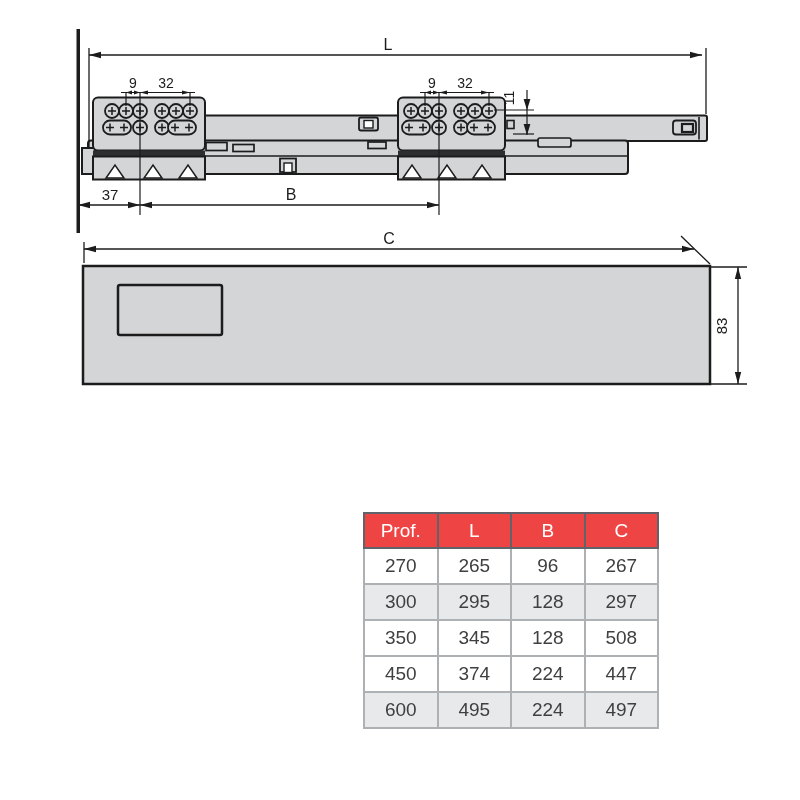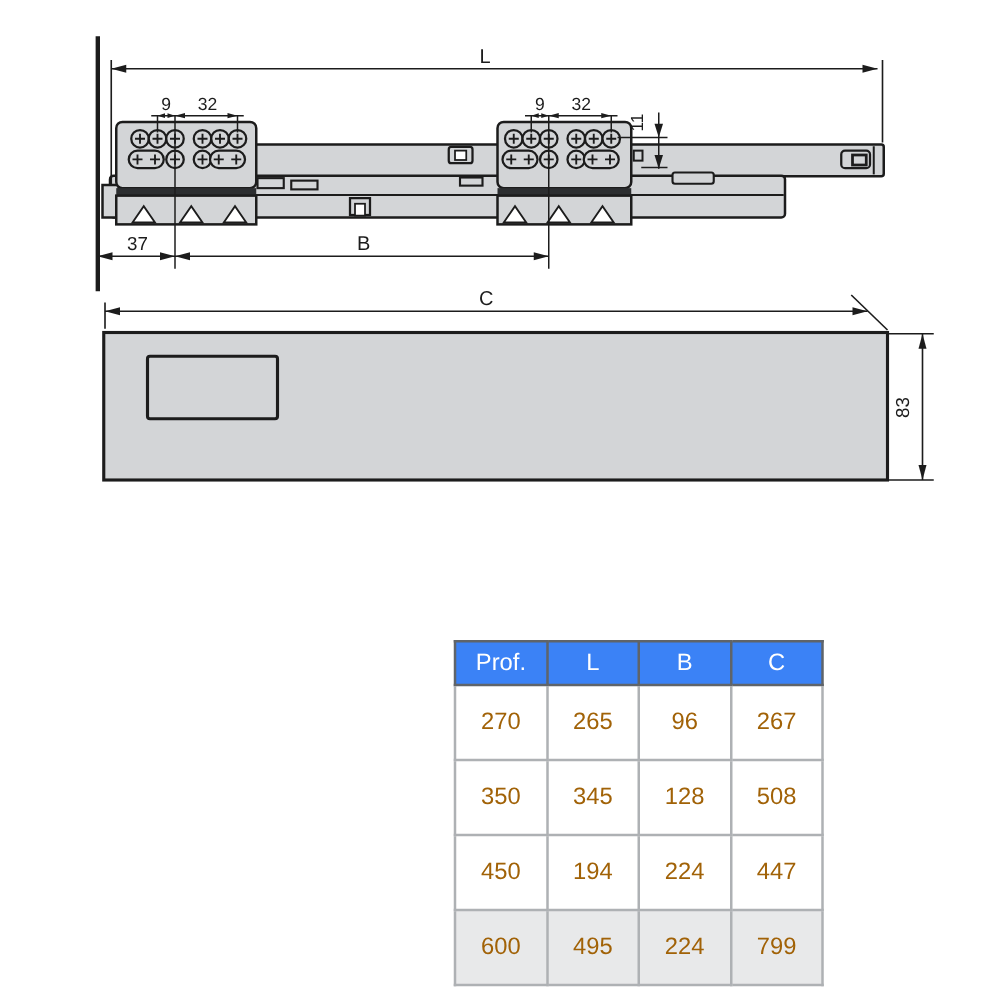--- a/index.html
+++ b/index.html
@@ -7,24 +7,24 @@
           font-family:"Liberation Sans",sans-serif;}
   svg{position:absolute;left:0;top:0;}
   svg text{font-family:"Liberation Sans",sans-serif;fill:#1c1c1c;}
   .dim-label{font-size:16px;}
   .dim-label-sm{font-size:14px;}
   .dim-label-md{font-size:15px;}
 
   .size-table-wrap{position:absolute;left:363px;top:512px;width:296px;}
   table.size-table{border-collapse:collapse;width:100%;table-layout:fixed;
                    font-size:19px;border:2px solid #787c80;}
-  table.size-table th{height:33px;background:#3b82f6;color:#ffffff;font-weight:400;
+  table.size-table th{height:33px;background:#ef4444;color:#ffffff;font-weight:400;
                       border:2px solid #5f646a;text-align:center;padding:0;}
-  table.size-table td{height:34px;background:#ffffff;color:#a16207;
-                      border:2px solid #aeb1b4;text-align:center;padding:12px;}
+  table.size-table td{height:34px;background:#ffffff;color:#404040;
+                      border:2px solid #aeb1b4;text-align:center;padding:0;}
   table.size-table tr.alt td{background:#e8e9ea;}
 </style>
 </head>
 <body>
 
 <div class="canvas">
 
 <svg width="800" height="470" viewBox="0 0 800 470">
 
   <g>
@@ -217,35 +217,41 @@
         <th>C</th>
       </tr>
     </thead>
     <tbody>
       <tr>
         <td>270</td>
         <td>265</td>
         <td>96</td>
         <td>267</td>
       </tr>
+      <tr class="alt">
+        <td>300</td>
+        <td>295</td>
+        <td>128</td>
+        <td>297</td>
+      </tr>
       <tr>
         <td>350</td>
         <td>345</td>
         <td>128</td>
         <td>508</td>
       </tr>
       <tr>
         <td>450</td>
-        <td>194</td>
+        <td>374</td>
         <td>224</td>
         <td>447</td>
       </tr>
       <tr class="alt">
         <td>600</td>
         <td>495</td>
         <td>224</td>
-        <td>799</td>
+        <td>497</td>
       </tr>
     </tbody>
   </table>
 </div>
 
 </div>
 
 </body></html>

